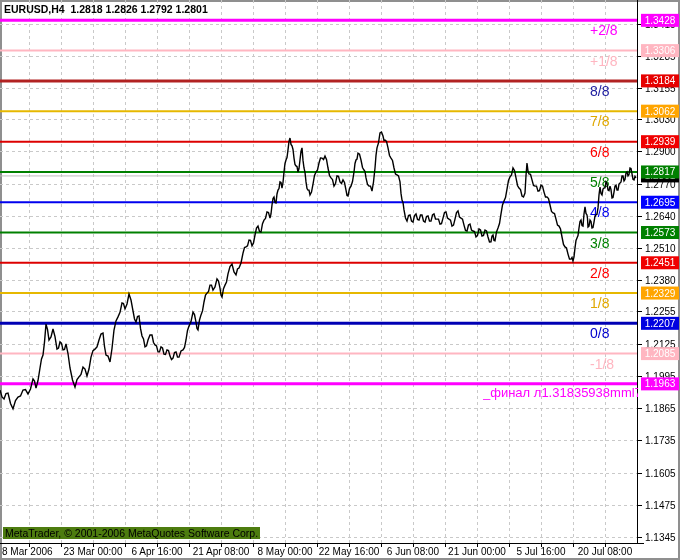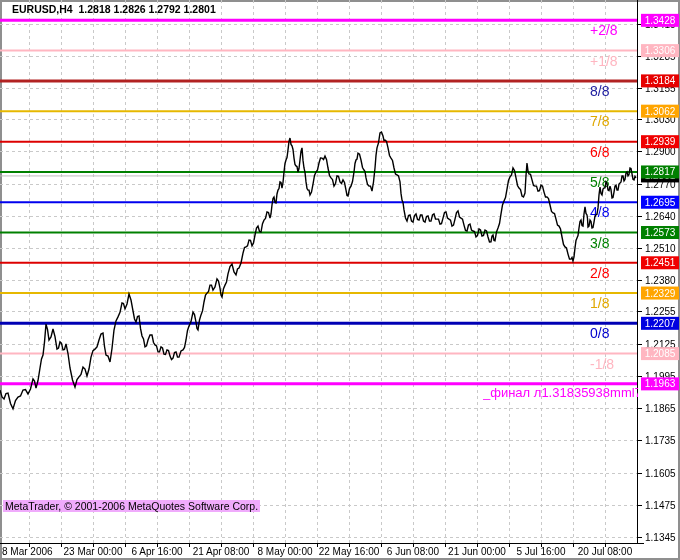--- a/index.html
+++ b/index.html
@@ -4,25 +4,25 @@
 <style>
   html,body{margin:0;padding:0;background:#fff;}
   .screen{
     position:relative;width:680px;height:560px;background:#ffffff;
     font-family:"Liberation Sans",sans-serif;overflow:hidden;
     box-shadow:inset 0 0 0 2px #8f8f8f;
   }
   .plot{position:absolute;left:0;top:0;width:680px;height:560px;}
   svg{position:absolute;left:0;top:0;}
   .title{
-    position:absolute;left:12px;top:3px;font-size:10.5px;font-weight:bold;color:#000;
+    position:absolute;left:4px;top:3px;font-size:10.5px;font-weight:bold;color:#000;
     white-space:pre;z-index:5;
   }
   .watermark{
-    position:absolute;left:3px;top:500px;font-size:10.5px;color:#000;background:#f0abfc;
+    position:absolute;left:3px;top:527px;font-size:10.5px;color:#000;background:#4d7c0f;
     padding:0 2px;white-space:nowrap;z-index:4;
   }
   .annotation{
     position:absolute;left:483px;top:385px;width:155px;overflow:hidden;
     font-size:13px;white-space:nowrap;z-index:3;
   }
 </style>
 </head>
 <body>
 

